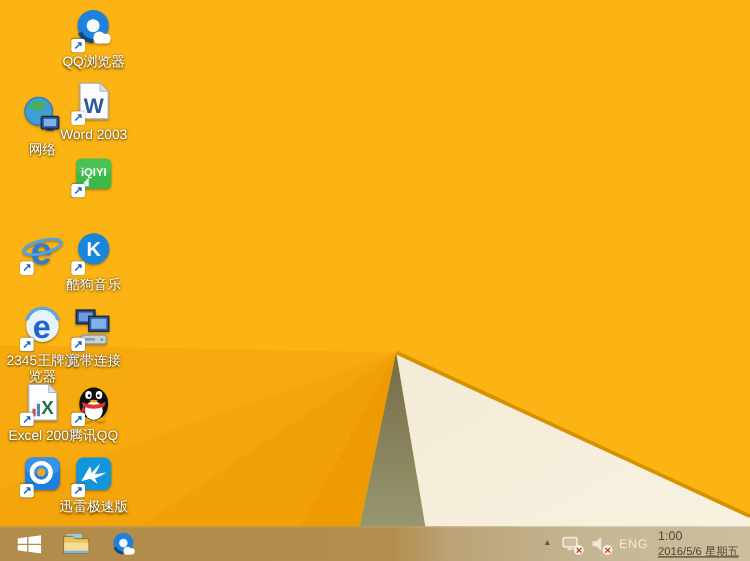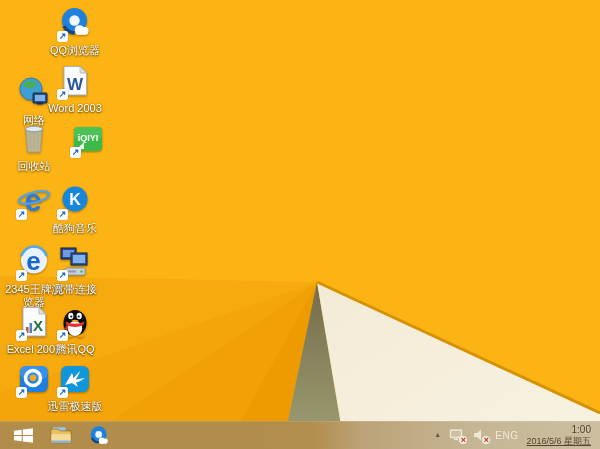--- a/index.html
+++ b/index.html
@@ -23,21 +23,21 @@
            border-top:1px solid rgba(255,255,255,.12);box-sizing:border-box;}
   .tb-left{display:flex;align-items:center;gap:12px;padding-left:10px;}
   .tb-btn{width:26px;height:26px;display:flex;align-items:center;justify-content:center;}
   .tray{margin-left:auto;display:flex;align-items:center;gap:8px;padding-right:7px;}
   .caret{font-size:7px;color:#6A5940;line-height:10px;}
   .trayicon{position:relative;width:15px;height:14px;}
   .xbadge{position:absolute;right:-3px;bottom:-2px;width:8px;height:8px;background:#F6EFE0;
           border-radius:50%;color:#C5271B;font-size:9px;line-height:8px;font-weight:bold;
           text-align:center;}
   .eng{font-size:10px;color:#F2EAD6;letter-spacing:.5px;}
-  .clock{text-align:right;color:#55452F;line-height:1.2;padding-right:2px;}
+  .clock{text-align:left;color:#55452F;line-height:1.2;padding-right:2px;}
   .clock .t{font-size:10px;}
   .clock .d{font-size:9px;text-decoration:underline;}
 </style>
 </head>
 <body>
 
 <div id="screen">
 
   <svg id="wp" width="600" height="449" viewBox="0 0 600 449">
     <defs>
@@ -96,32 +96,22 @@
       <svg class="i" viewBox="0 0 34 34">
         <path d="M6 2.5 H22 L28.5 9 V31 H6 Z" fill="#FDFDFD" stroke="#AAB4BE"></path>
         <path d="M22 2.5 L28.5 9 H22 Z" fill="#D8E0E8" stroke="#AAB4BE" stroke-width="0.8"></path>
         <text x="17" y="26" text-anchor="middle" font-size="17" font-weight="bold" fill="#2B579A">W</text>
       </svg>
       <span class="sc">↗</span>
     </div>
     <div class="lbl">Word 2003</div>
   </div>
 
-  <div class="dicon" style="left:1px;top:122px">
-    <div class="art">
-      <svg class="i" viewBox="0 0 34 34">
-        <path d="M9 7 H25 L23.2 30 H10.8 Z" fill="#CBD6DF" fill-opacity="0.55" stroke="#8FA0AE"></path>
-        <ellipse cx="17" cy="7" rx="8.7" ry="2.6" fill="#E4ECF2" stroke="#8FA0AE"></ellipse>
-        <path d="M13 10 L13.6 27 M17 10 L17 27 M21 10 L20.4 27" stroke="#9FB0BE" stroke-width="1.2" fill="none"></path>
-      </svg>
-    </div>
-    <div class="lbl">回收站</div>
-  </div>
-
-  <div class="dicon" style="left:55px;top:122px">
+
+  <div class="dicon" style="left:42px;top:122px">
     <div class="art">
       <svg class="i" viewBox="0 0 34 34">
         <rect x="3" y="5" width="28" height="24" rx="4" fill="#3CB948"></rect>
         <rect x="3" y="5" width="28" height="12" rx="4" fill="#52C65C" opacity="0.7"></rect>
         <text x="17" y="19" text-anchor="middle" font-size="9" font-weight="bold" fill="#FFFFFF">iQIYI</text>
         <path d="M6 27 L13 20 L13 27 Z" fill="#FFFFFF" opacity="0.9"></path>
       </svg>
       <span class="sc">↗</span>
     </div>
   </div>

